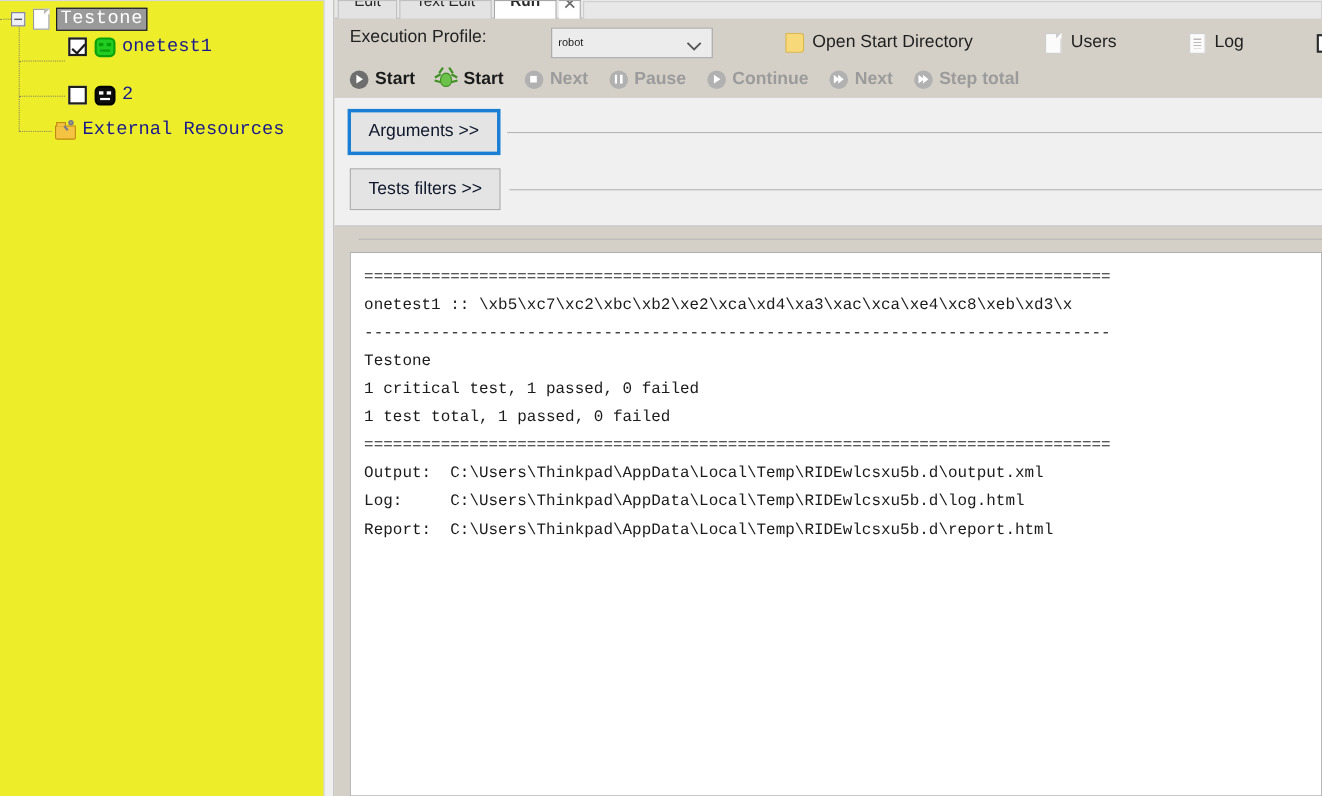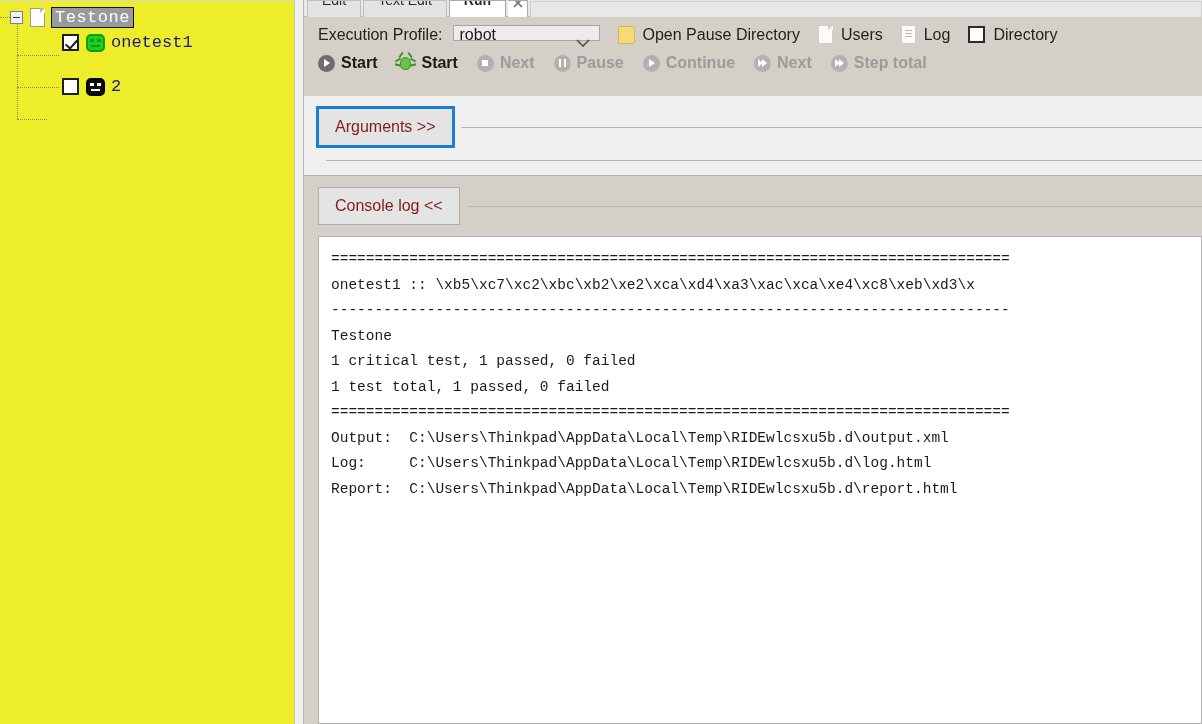--- a/index.html
+++ b/index.html
@@ -282,32 +282,32 @@
     box-sizing: border-box;
     position: relative;
     top: 1px;
   }
 
   
   .toolbar {
     background: #d4d0c8;
     padding: 8px 14px 4px 14px;
     display: flex;
-    align-items: center;
     font-size: 16px;
     color: #222;
     flex: 0 0 auto;
     white-space: nowrap;
+    gap: 48px;
   }
   .toolbar .lbl { margin-right: 10px; }
   select.profile {
     font-family: "Liberation Sans", sans-serif;
-    font-size: 16px;
+    font-size: 10px;
     width: 147px;
-    height: 16px;
+    height: 28px;
     background: #ececec;
     border: 1px solid #a6a6a6;
     color: #1a1a1a;
     padding-left: 6px;
     box-sizing: border-box;
     -webkit-appearance: none;
     appearance: none;
   }
   .select-wrap { position: relative; display: inline-block; margin-right: 18px; }
   .select-wrap .chev {
@@ -363,21 +363,21 @@
     width: 17px; height: 17px;
     border: 2px solid #2a2a2a;
     background: #ffffff;
     box-sizing: border-box;
     margin-right: 8px;
   }
 
   
   .runbar {
     background: #d4d0c8;
-    padding: 6px 14px 24px 14px;
+    padding: 6px 14px 8px 14px;
     display: flex;
     align-items: center;
     flex: 0 0 auto;
     white-space: nowrap;
   }
   .run-item {
     display: inline-flex;
     align-items: center;
     margin-right: 19px;
     font-size: 16px;
@@ -461,21 +461,21 @@
   }
   .section-row {
     display: flex;
     align-items: center;
     padding-left: 14px;
     margin-bottom: 14px;
   }
   .sec-btn {
     font-family: "Liberation Sans", sans-serif;
     font-size: 16px;
-    color: #7f1d1d;
+    color: #0f172a;
     background: #e4e4e4;
     border: 1px solid #adadad;
     padding: 9px 16px;
     box-sizing: border-box;
     white-space: nowrap;
     cursor: default;
   }
   .sec-btn.focused {
     outline: 3px solid #1a7fd4;
     outline-offset: -1px;
@@ -576,20 +576,27 @@
       <span class="robot-icon black">
         <span class="robot-eyes">
             <i></i>
             <i></i>
           </span>
         <span class="robot-mouth"></span>
       </span>
       <span>2</span>
     </div>
 
+    <div class="tree-row" id="row-extres">
+      <span class="ext-icon">
+        <span class="folder"></span>
+          <span class="key"></span>
+      </span>
+      <span>External Resources</span>
+    </div>
   </div>
 
   <div class="splitter"></div>
 
   <div class="right-panel">
 
     <div class="tabstrip">
       <div class="tab">
         <span class="tab-text">Edit</span>
       </div>
@@ -616,21 +623,21 @@
         </select>
         <span class="chev">
           <svg width="14" height="9" viewBox="0 0 14 9">
             <path d="M1 1 L7 7 L13 1" stroke="#555" stroke-width="1.7" fill="none"></path>
           </svg>
         </span>
       </span>
 
       <span class="tb-item">
         <span class="ic icon-folder-yellow"></span>
-        <span>Open Pause Directory</span>
+        <span>Open Start Directory</span>
       </span>
 
       <span class="tb-item">
         <span class="ic icon-page"></span>
         <span>Users</span>
       </span>
 
       <span class="tb-item">
         <span class="ic icon-page-lines"></span>
         <span>Log</span>
@@ -713,28 +720,28 @@
         <span>Step total</span>
       </span>
     </div>
 
     <div class="sections">
       <div class="section-row">
         <button class="sec-btn focused">Arguments &gt;&gt;</button>
         <span class="sec-rule"></span>
       </div>
       <div class="section-row">
+        <button class="sec-btn">Tests filters &gt;&gt;</button>
         <span class="sec-rule"></span>
       </div>
       <div class="sep-line"></div>
     </div>
 
 
     <div class="console-row">
-      <button class="sec-btn">Console log &lt;&lt;</button>
       <span class="sec-rule"></span>
     </div>
 
     <div class="console-wrap">
       <div class="console">
         <pre id="console-text">==============================================================================
 onetest1 :: \xb5\xc7\xc2\xbc\xb2\xe2\xca\xd4\xa3\xac\xca\xe4\xc8\xeb\xd3\x
 ------------------------------------------------------------------------------
 Testone
 1 critical test, 1 passed, 0 failed

